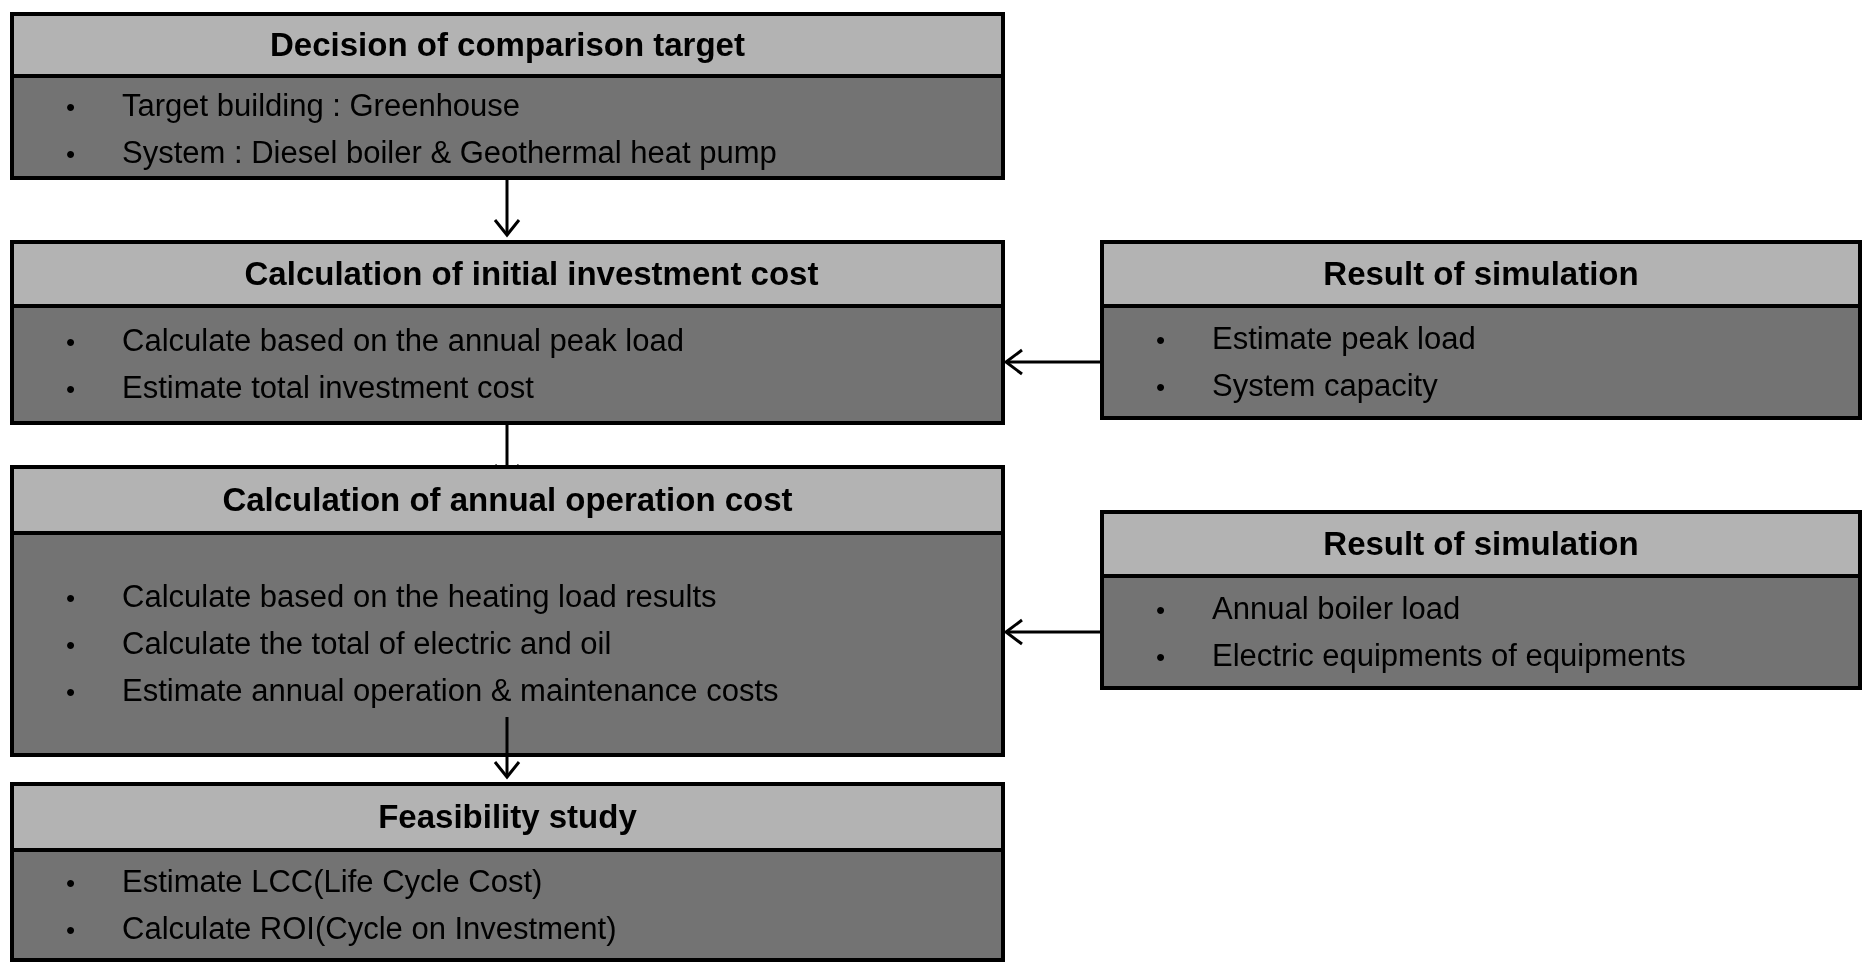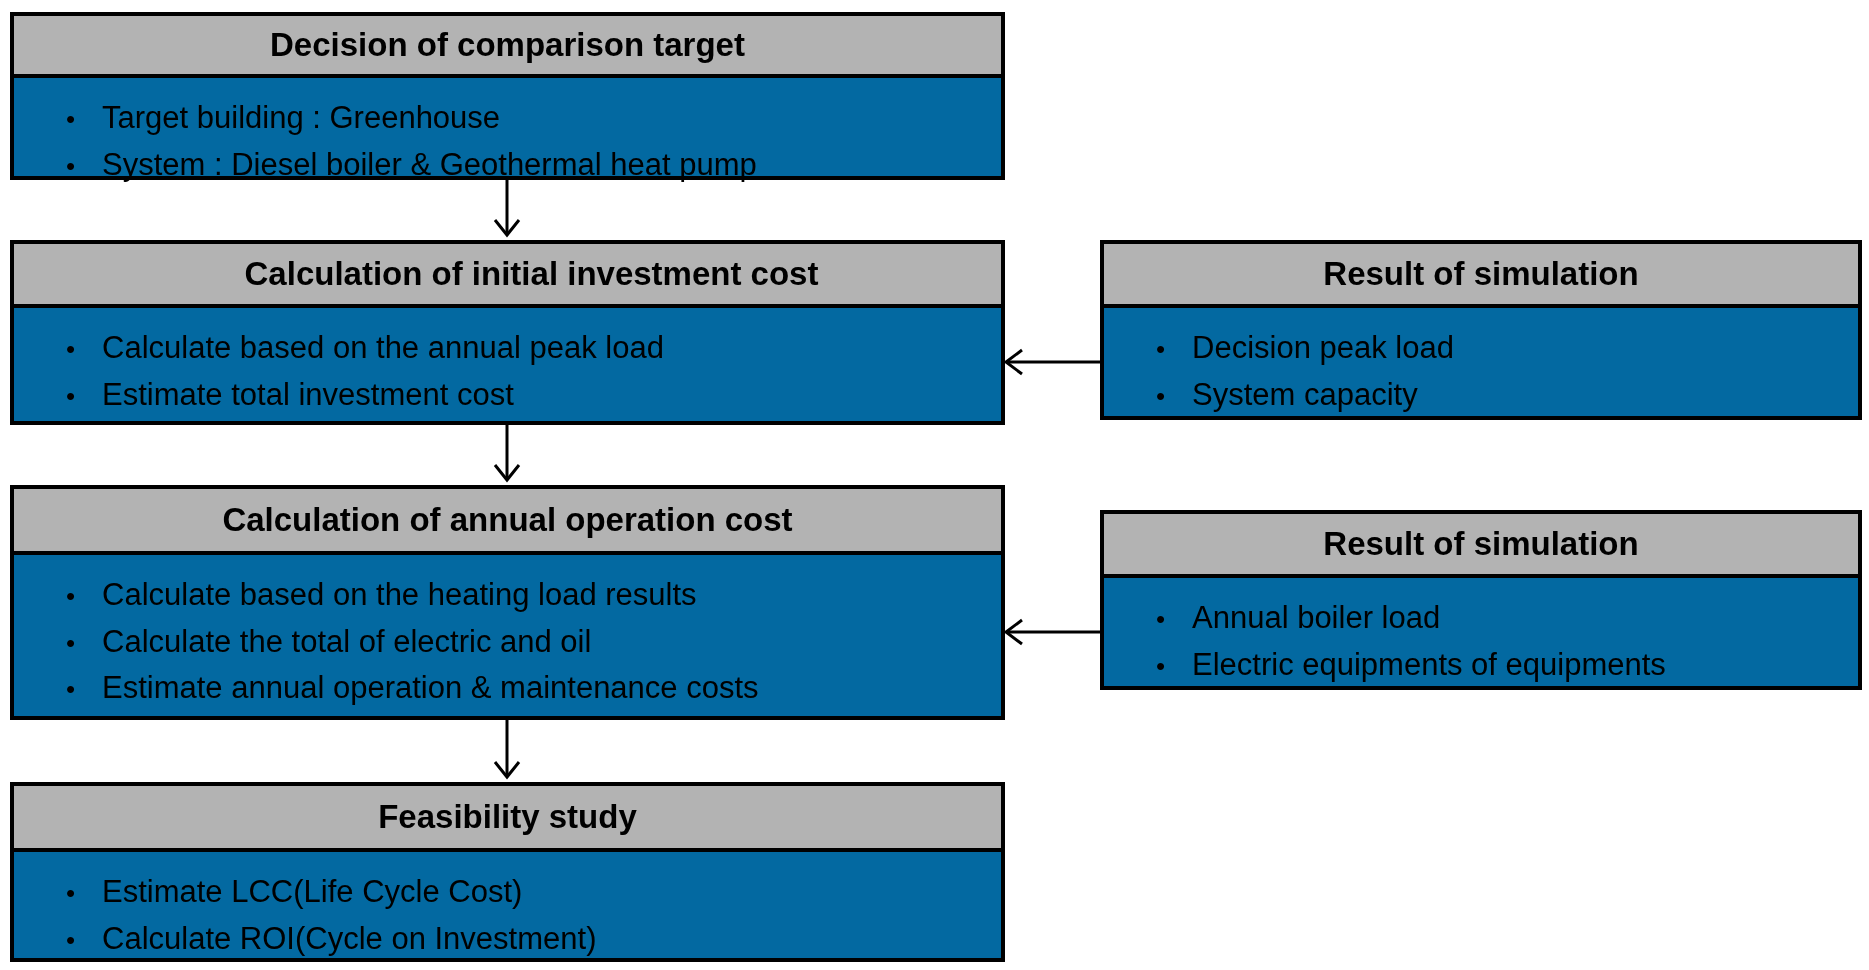--- a/index.html
+++ b/index.html
@@ -12,25 +12,24 @@
     width: 1869px;
     height: 970px;
     background: #ffffff;
     font-family: "Liberation Sans", "DejaVu Sans", sans-serif;
     color: #000000;
     overflow: hidden;
   }
   .flow-box {
     position: absolute;
     border: 4px solid #000000;
-    background: #0369a1;
+    background: #737373;
     box-sizing: border-box;
     display: flex;
     flex-direction: column;
-    gap: 12px;
   }
   .box-header {
     background: #b3b3b3;
     border-bottom: 4px solid #000000;
     display: flex;
     align-items: center;
     justify-content: center;
     font-weight: bold;
     font-size: 33px;
     letter-spacing: 0px;
@@ -51,20 +50,21 @@
     line-height: 1.28;
   }
   .bullet-dot {
     flex: 0 0 auto;
     width: 36px;
     font-size: 26px;
     text-align: left;
   }
   .bullet-text {
     flex: 1 1 auto;
+    margin-left: 20px;
   }
   .arrow-svg {
     position: absolute;
   }
 </style>
 </head>
 <body>
 
 <div id="canvas">
 
@@ -105,40 +105,40 @@
     </div>
   </div>
 
   <div class="flow-box" style="left:1100px; top:240px; width:762px; height:180px;">
     <div class="box-header" style="height:60px;">
       <span>Result of simulation</span>
     </div>
     <div class="box-body">
       <div class="bullet-item">
         <span class="bullet-dot">•</span>
-        <span class="bullet-text">Decision peak load</span>
+        <span class="bullet-text">Estimate peak load</span>
       </div>
       <div class="bullet-item">
         <span class="bullet-dot">•</span>
         <span class="bullet-text">System capacity</span>
       </div>
     </div>
   </div>
 
   <svg class="arrow-svg" style="left:1000px; top:342px;" width="100" height="40">
     <line x1="100" y1="20" x2="8" y2="20" stroke="#000" stroke-width="3"></line>
     <polyline points="22,8 6,20 22,32" stroke="#000" stroke-width="3" fill="none"></polyline>
   </svg>
 
   <svg class="arrow-svg" style="left:487px; top:425px;" width="40" height="60">
     <line x1="20" y1="0" x2="20" y2="55" stroke="#000" stroke-width="3"></line>
     <polyline points="8,40 20,55 32,40" stroke="#000" stroke-width="3" fill="none"></polyline>
   </svg>
 
-  <div class="flow-box" style="left:10px; top:485px; width:995px; height:235px;">
+  <div class="flow-box" style="left:10px; top:465px; width:995px; height:292px;">
     <div class="box-header" style="height:62px;">
       <span>Calculation of annual operation cost</span>
     </div>
     <div class="box-body">
       <div class="bullet-item">
         <span class="bullet-dot">•</span>
         <span class="bullet-text">Calculate based on the heating load results</span>
       </div>
       <div class="bullet-item">
         <span class="bullet-dot">•</span>

